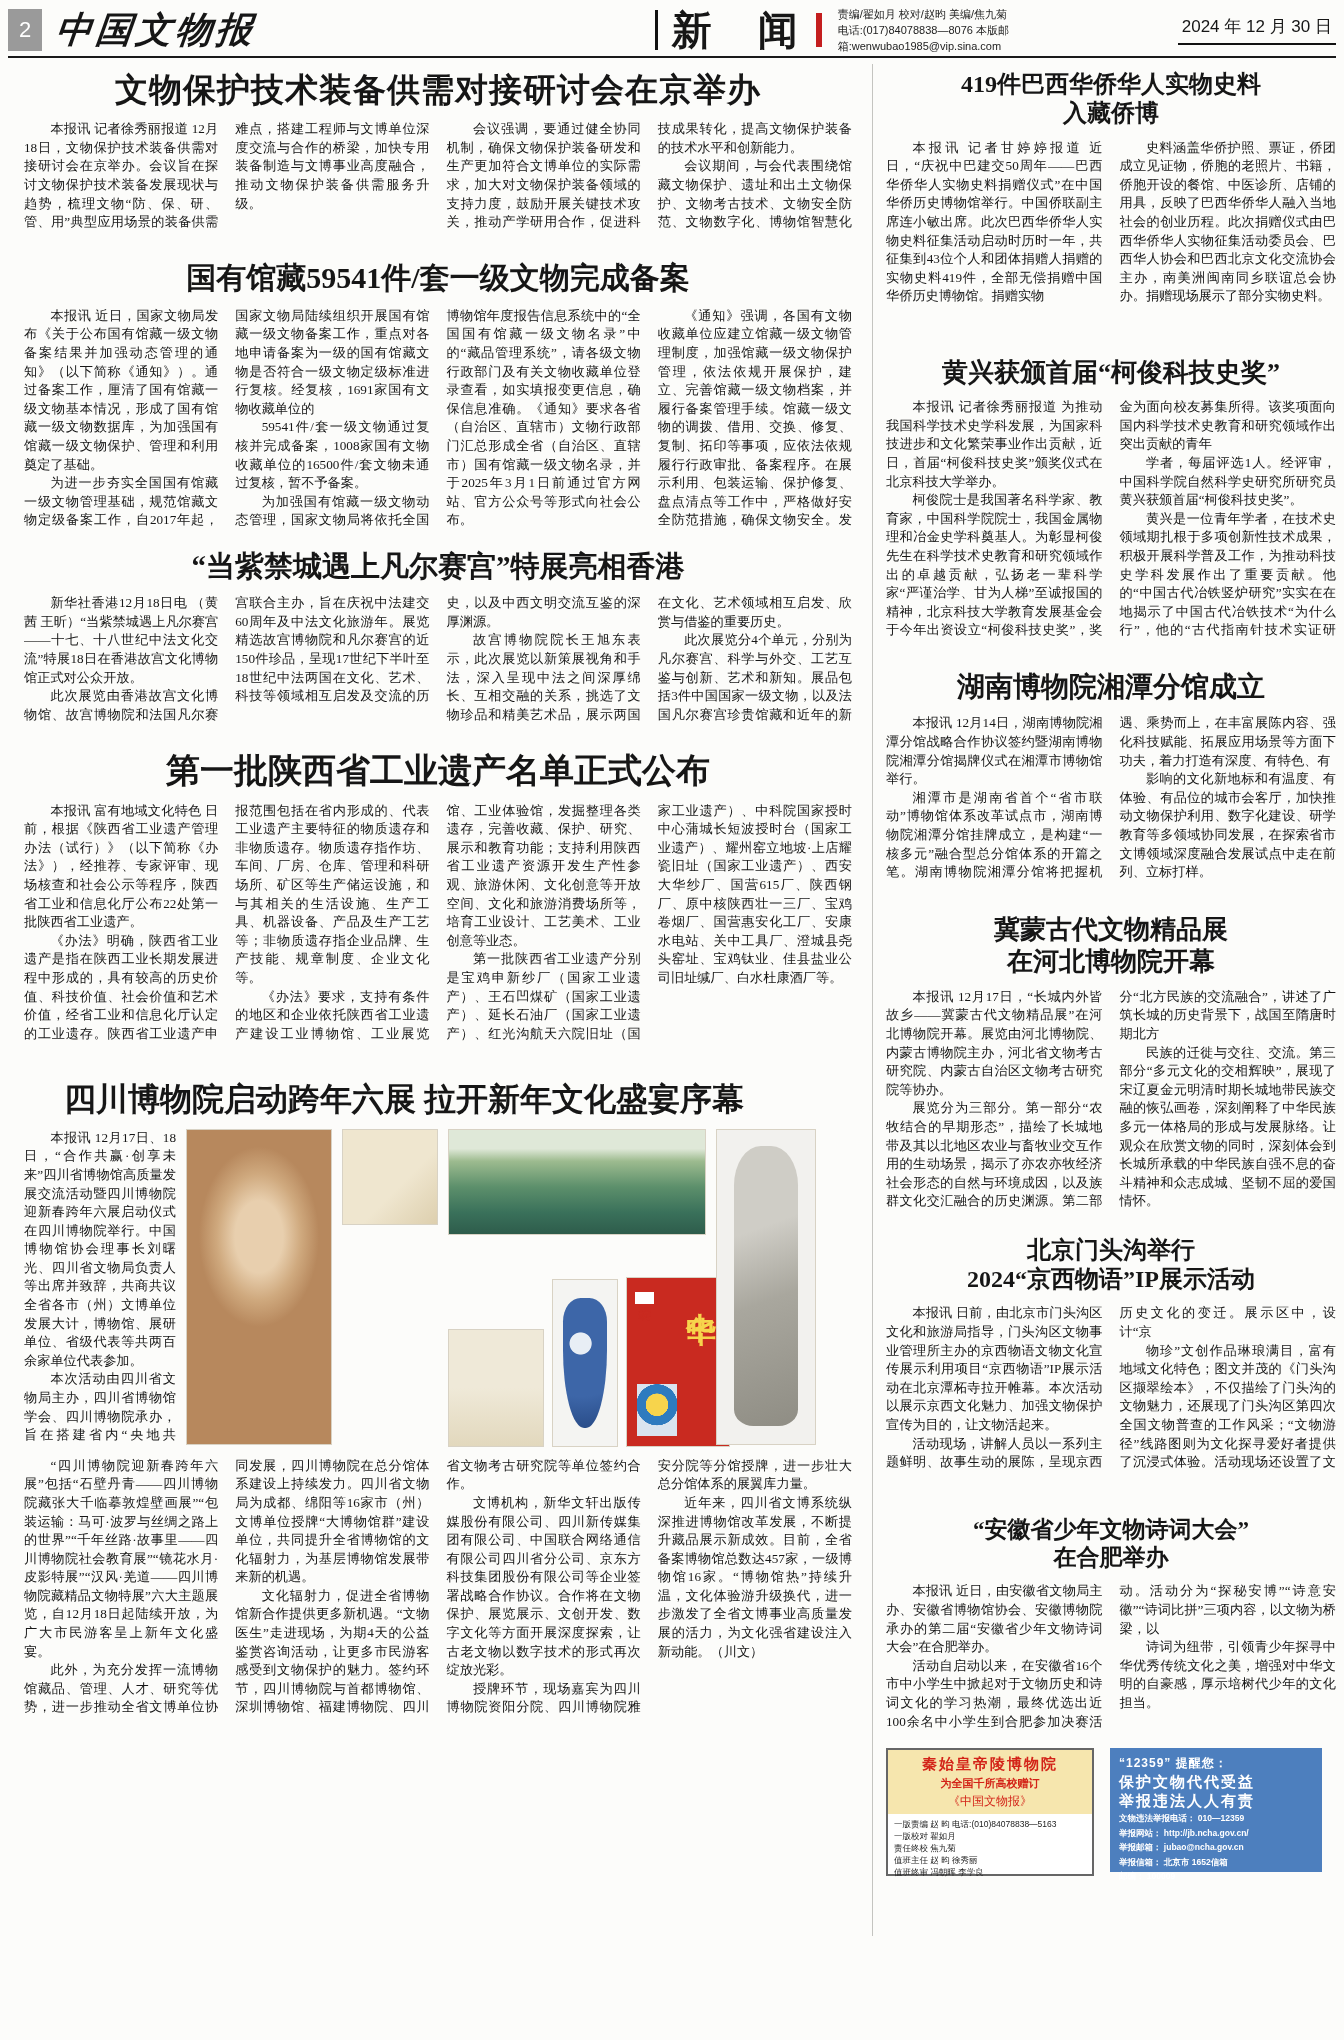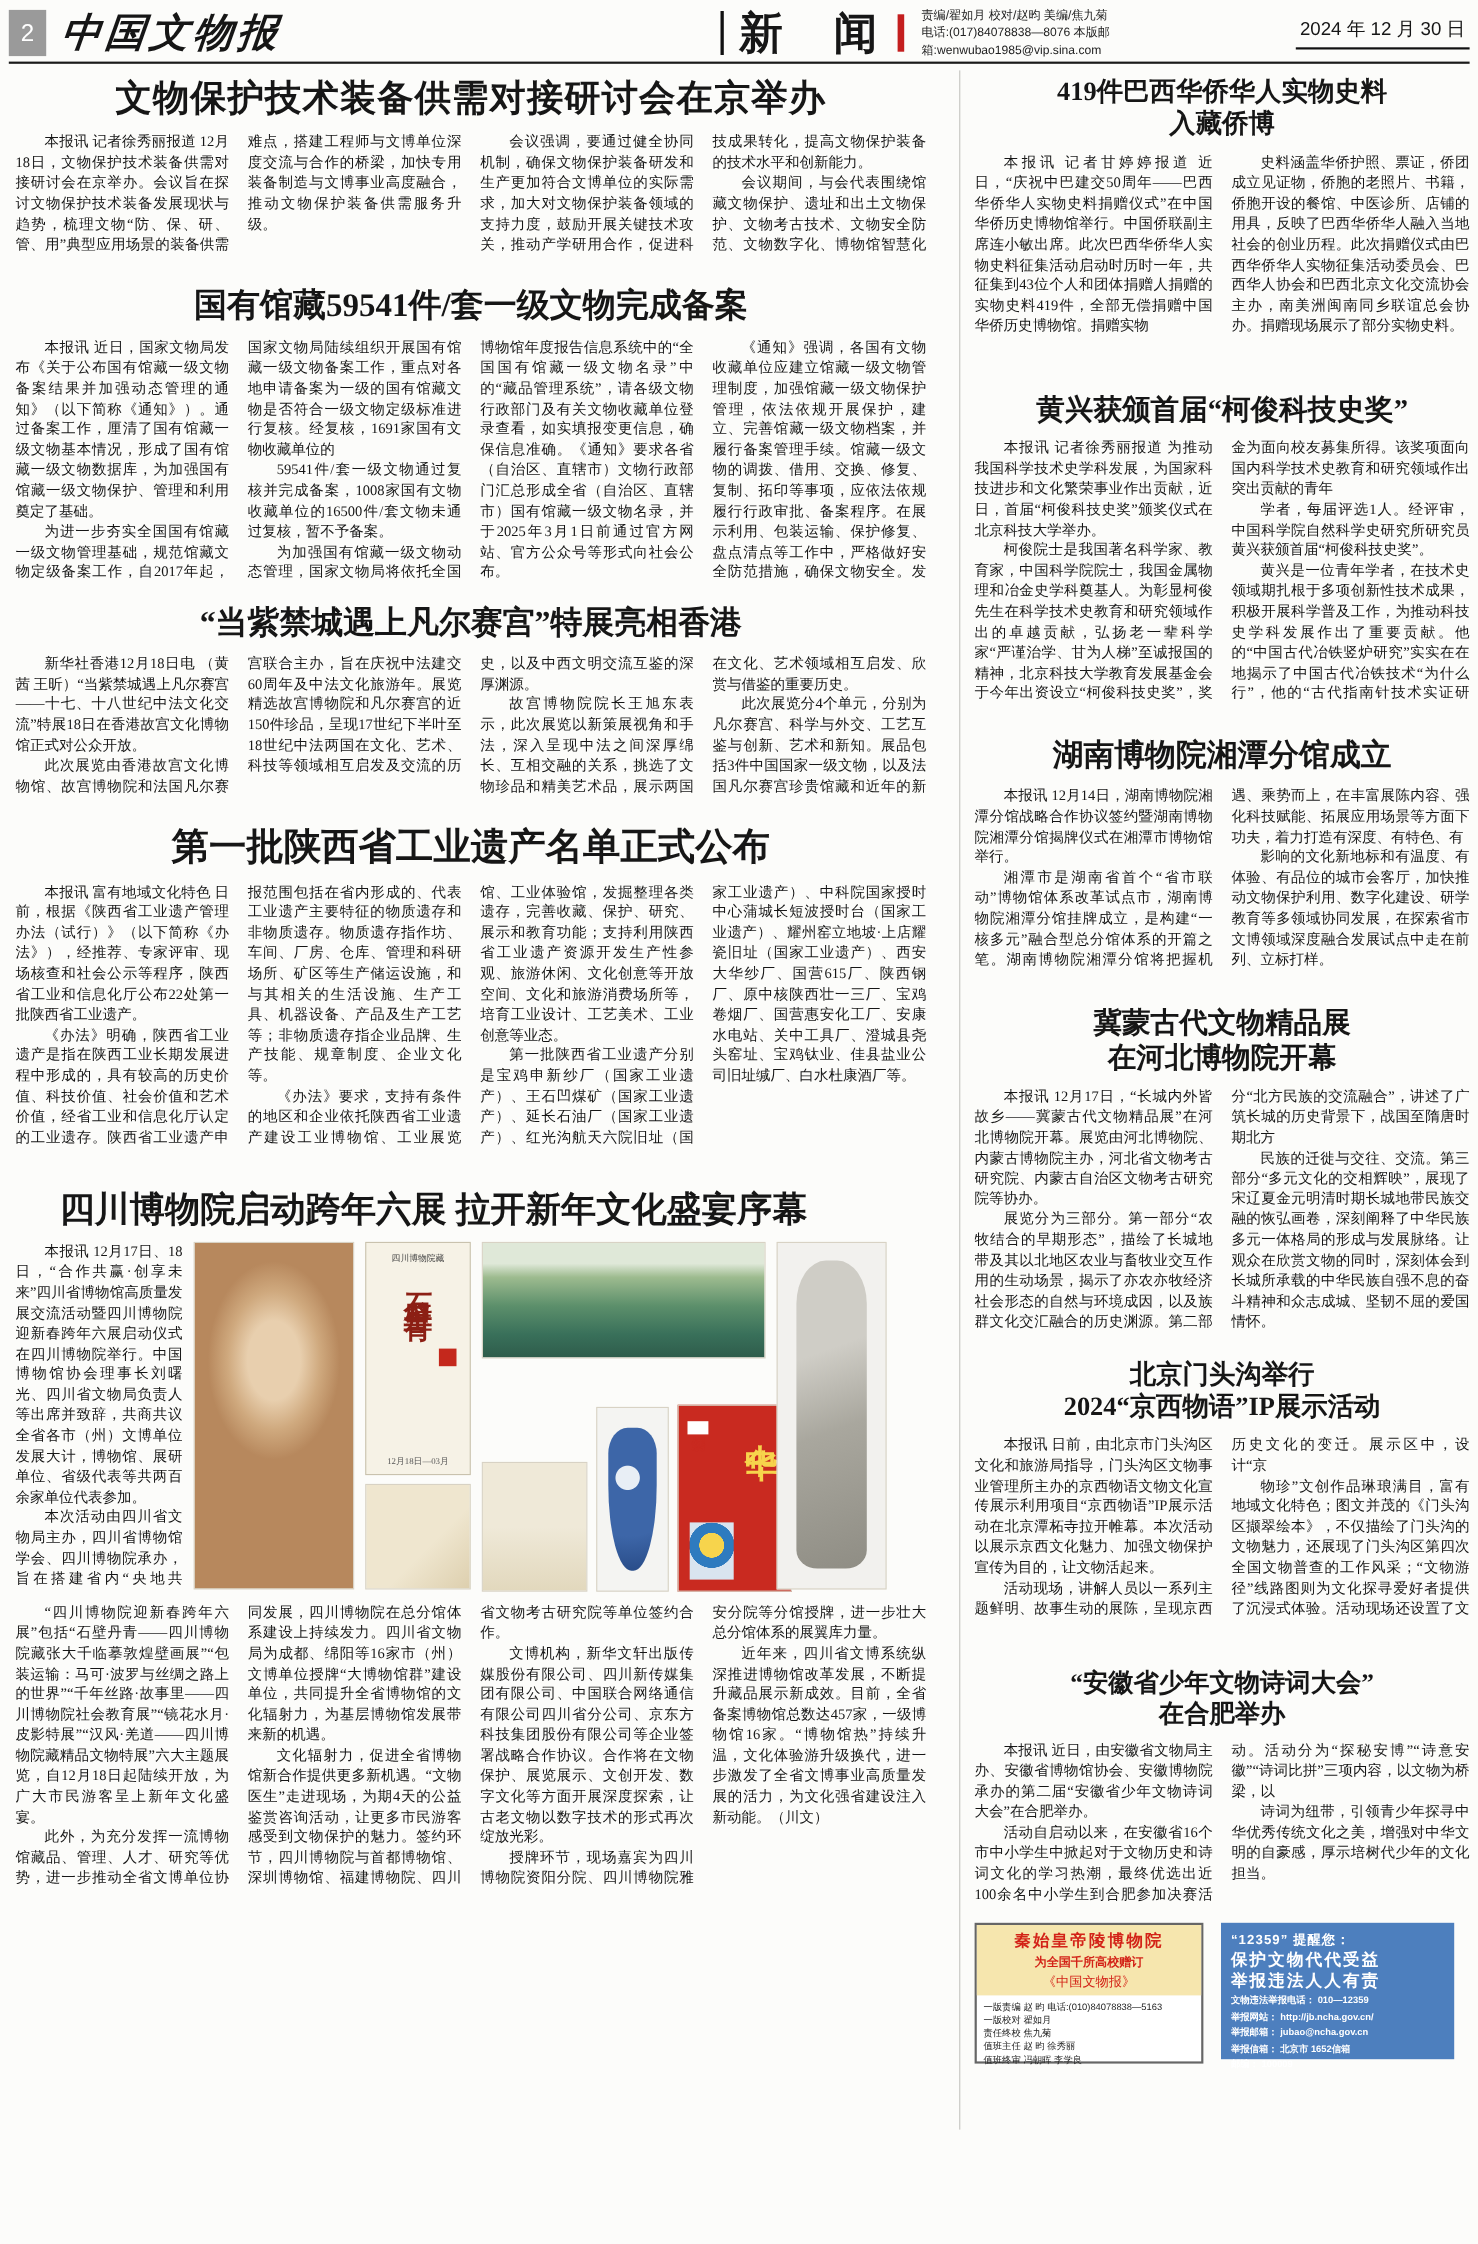--- a/index.html
+++ b/index.html
@@ -13,21 +13,21 @@
             font-family:"DejaVu Serif",serif;transform:skewX(-6deg);}
   .hdr-spacer{flex:1;}
   .vbar{width:3px;height:40px;background:#111;margin:0 14px;}
   .section-title{font-size:40px;font-weight:900;letter-spacing:16px;font-family:"DejaVu Sans",sans-serif;white-space:nowrap;}
   .red-accent{width:6px;height:34px;background:#c41e1e;margin:0 16px 0 2px;}
   .editors{font-size:11px;line-height:16px;font-family:"Liberation Sans",sans-serif;color:#222;width:330px;}
   .date{font-size:17px;font-family:"Liberation Sans",sans-serif;border-bottom:2px solid #111;
         padding:0 4px 5px 4px;white-space:nowrap;margin-left:10px;}
   .header-rule{position:absolute;left:8px;right:8px;top:56px;border-top:2px solid #1a1a1a;}
   
-  .left-region{position:absolute;left:14px;top:64px;width:828px;}
+  .left-region{position:absolute;left:24px;top:64px;width:828px;}
   .right-region{position:absolute;left:886px;top:64px;width:450px;}
   .region-divider{position:absolute;left:872px;top:64px;width:1px;height:1872px;background:#c4c4c0;}
   
   .headline{text-align:center;font-weight:900;line-height:1.22;margin:6px 0 10px 0;}
   .h33{font-size:33px;letter-spacing:1px;}
   .h30{font-size:30px;}
   .h29{font-size:29px;}
   .h34{font-size:34px;}
   .h32{font-size:32px;text-align:left;padding-left:40px;}
   .h24{font-size:24px;}
@@ -147,26 +147,20 @@
     </div>
 
     <div class="headline h32">四川博物院启动跨年六展 拉开新年文化盛宴序幕</div>
     <div class="media-band">
       <div class="intro-col body-cols c1" style="height:318px;">
         <p>本报讯 12月17日、18日，“合作共赢·创享未来”四川省博物馆高质量发展交流活动暨四川博物院迎新春跨年六展启动仪式在四川博物院举行。中国博物馆协会理事长刘曙光、四川省文物局负责人等出席并致辞，共商共议全省各市（州）文博单位发展大计，博物馆、展研单位、省级代表等共两百余家单位代表参加。</p>
         <p>本次活动由四川省文物局主办，四川省博物馆学会、四川博物院承办，旨在搭建省内“央地共建”工作平台，构建全省文博高质量发展交流平台和博物馆藏品资源共享机制。</p>
       </div>
       <div class="img img-lady"></div>
       <div class="poster-stack">
-        <div class="poster">
-          <div class="poster-small">四川博物院藏</div>
-          <div class="poster-title">石壁丹青</div>
-          <div class="poster-seal"></div>
-          <div class="poster-date">12月18日—03月</div>
-        </div>
         <div class="img poster-doc"></div>
       </div>
       <div class="mid-stack">
         <div class="img img-landscape"></div>
         <div class="mid-bottom">
           <div class="img img-maps"></div>
           <div class="img img-vase">
               <div class="vase-shape"></div>
             </div>
           <div class="img img-red">

